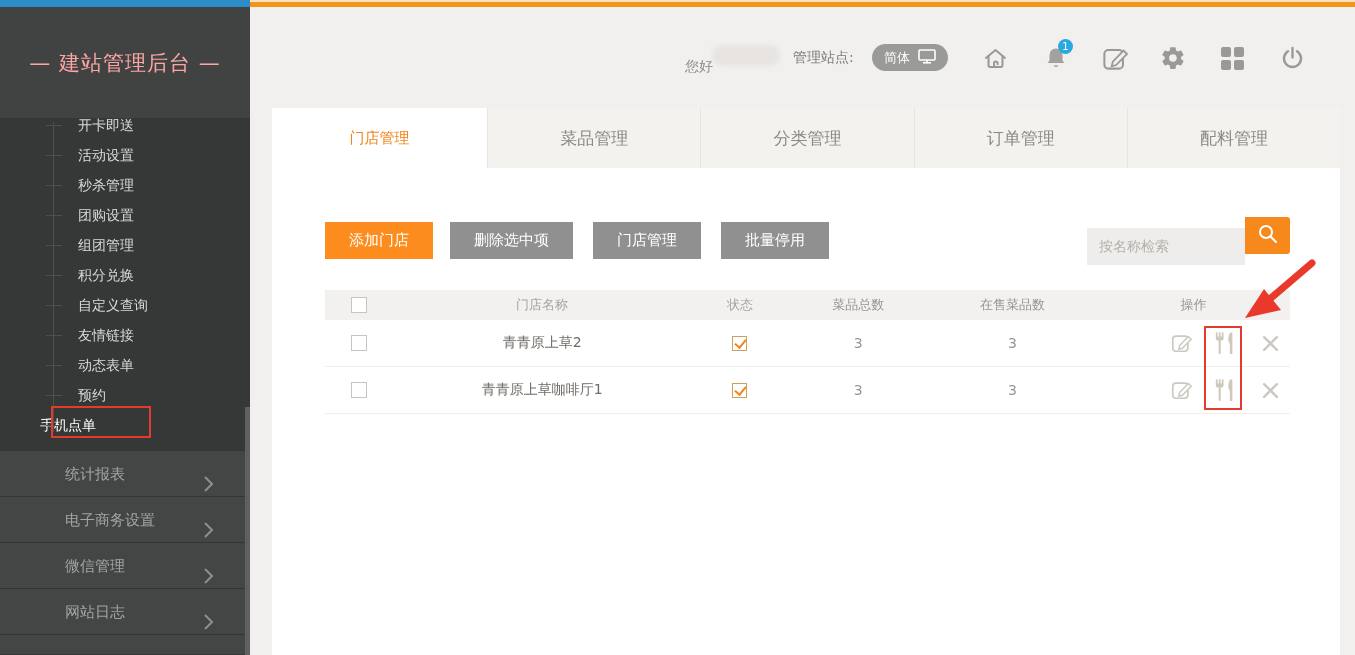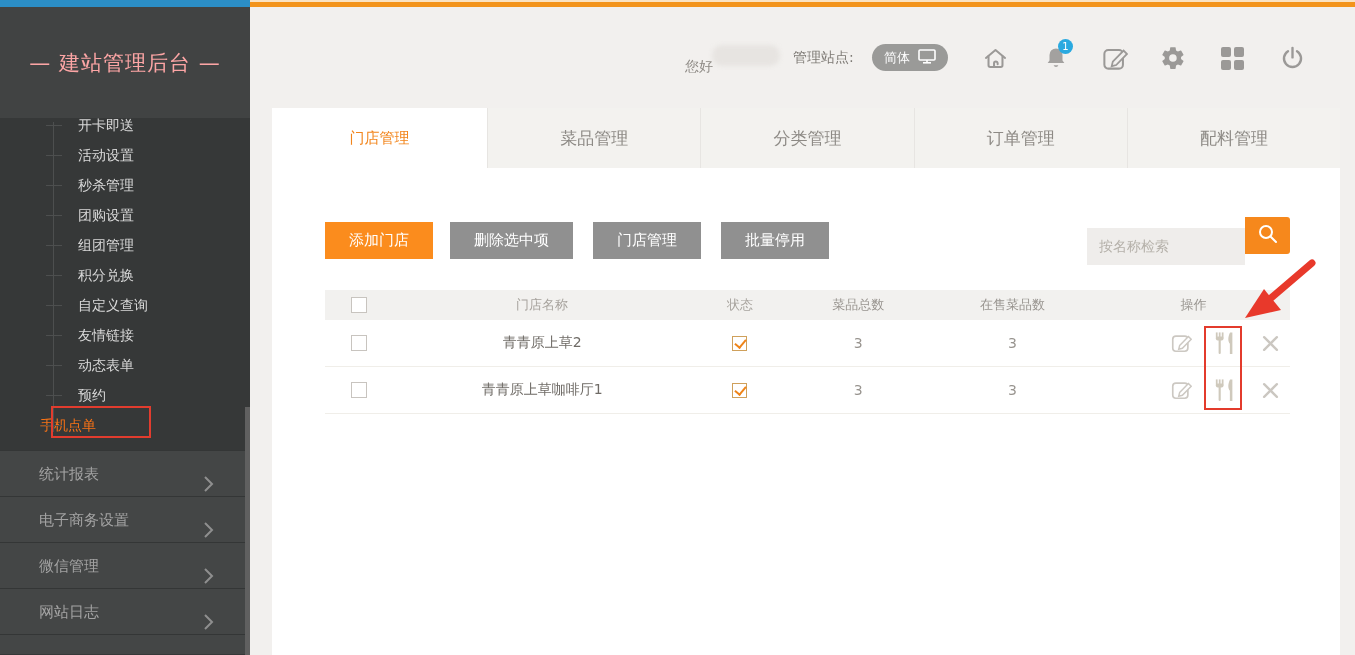--- a/index.html
+++ b/index.html
@@ -14,27 +14,27 @@
   
   .sidebar { position:absolute; left:0; top:7px; width:250px; height:648px; background:#363838; }
   .sb-header { position:relative; height:111px; background:#414343; z-index:3; }
   .sb-title { position:absolute; left:0; right:0; top:0; bottom:0; display:flex; align-items:center; justify-content:center;
     color:#fca5a5; font-size:21px; letter-spacing:1px; }
   .sb-menu { position:absolute; top:103px; left:0; right:0; z-index:1; list-style:none; }
   .sb-menu li { position:relative; height:30px; line-height:30px; padding-left:78px;
     color:#d9d9d9; font-size:14px; cursor:pointer; white-space:nowrap; }
   .sb-menu li::before { content:""; position:absolute; left:46px; top:50%; width:16px; height:1px; background:#4d4f4f; }
   .tree-line { position:absolute; left:53px; top:115px; width:1px; height:310px; background:#4d4f4f; z-index:0; }
-  .sb-menu li.active { color:#f97316;padding-left:40px; }
+  .sb-menu li.active { color:#ffffff;padding-left:40px; }
   .mobile-order-redbox { position:absolute; left:51px; top:399px; width:100px; height:32px;
     border:2px solid #e23c2e; z-index:4; pointer-events:none; }
 
   .sb-sections { position:absolute; top:443px; left:0; right:0; list-style:none; }
   .sb-sections li { position:relative; height:46px; line-height:46px; background:#444646;
-    border-top:1px solid #343636; color:#a3a3a3; font-size:15px; padding-left:39px; cursor:pointer; }
+    border-top:1px solid #343636; color:#a3a3a3; font-size:15px; padding-left:65px; cursor:pointer; }
   .sb-sections li.partial { height:20px; }
   .chev { position:absolute; right:36px; top:14px; }
 
   .sb-scroll-thumb { position:absolute; right:0; top:400px; width:5px; height:248px; background:#606060; z-index:5; }
 
   
   .greeting   { position:absolute; left:685px; top:58px; font-size:14px; color:#8e8a85; }
   .name-blur  { position:absolute; left:712px; top:45px; width:68px; height:21px; background:#e7e4e1;
     border-radius:10px; filter:blur(2px); }
   .site-label { position:absolute; left:793px; top:49px; font-size:14px; color:#7f7b76; }

